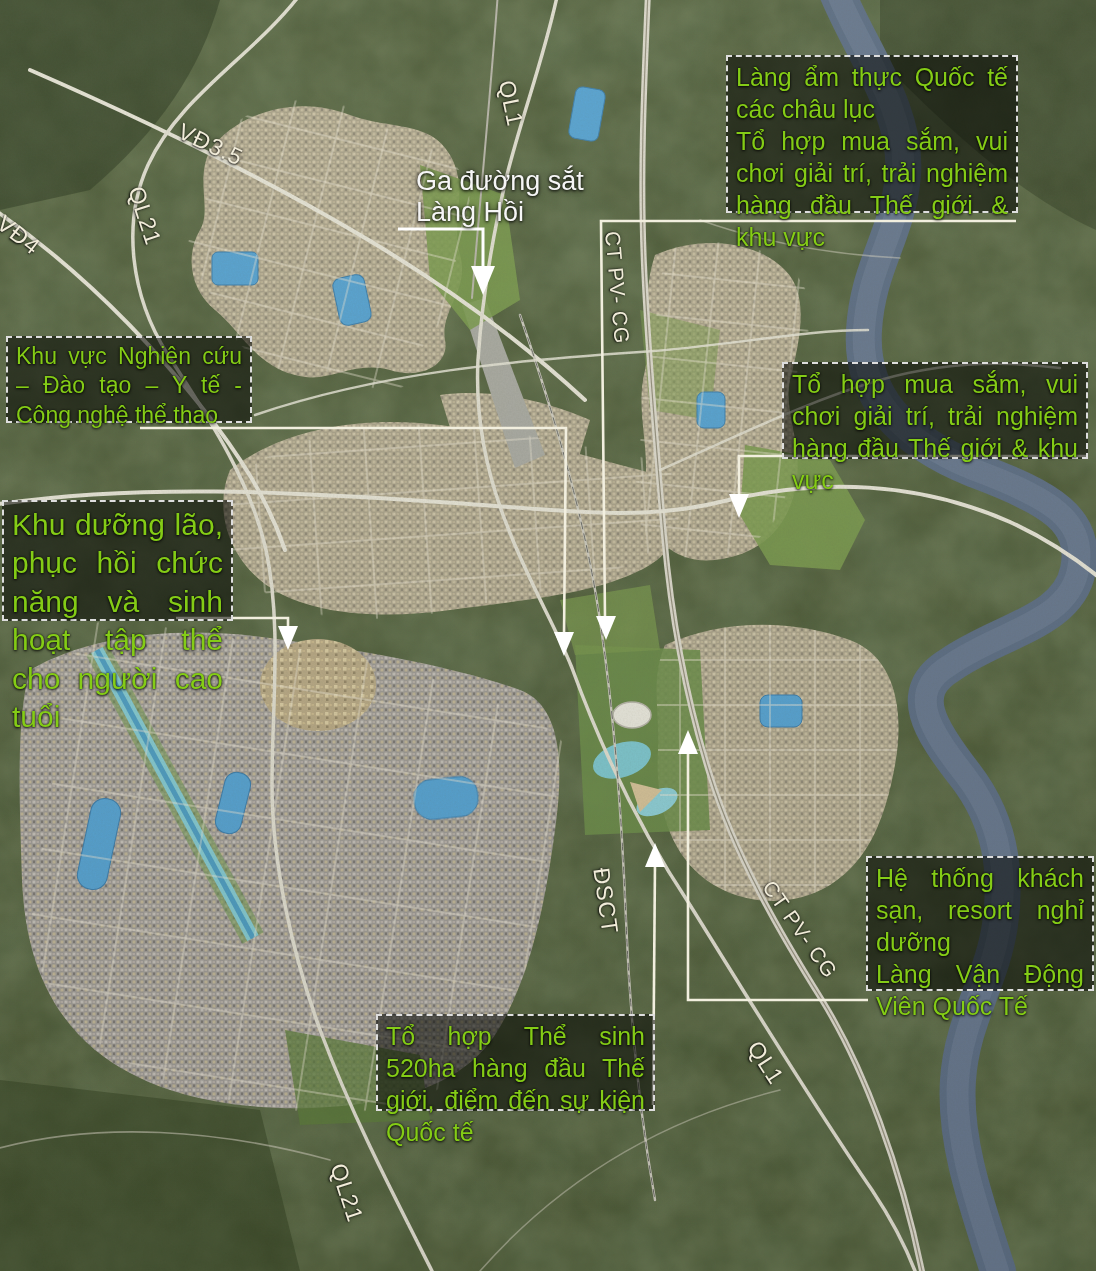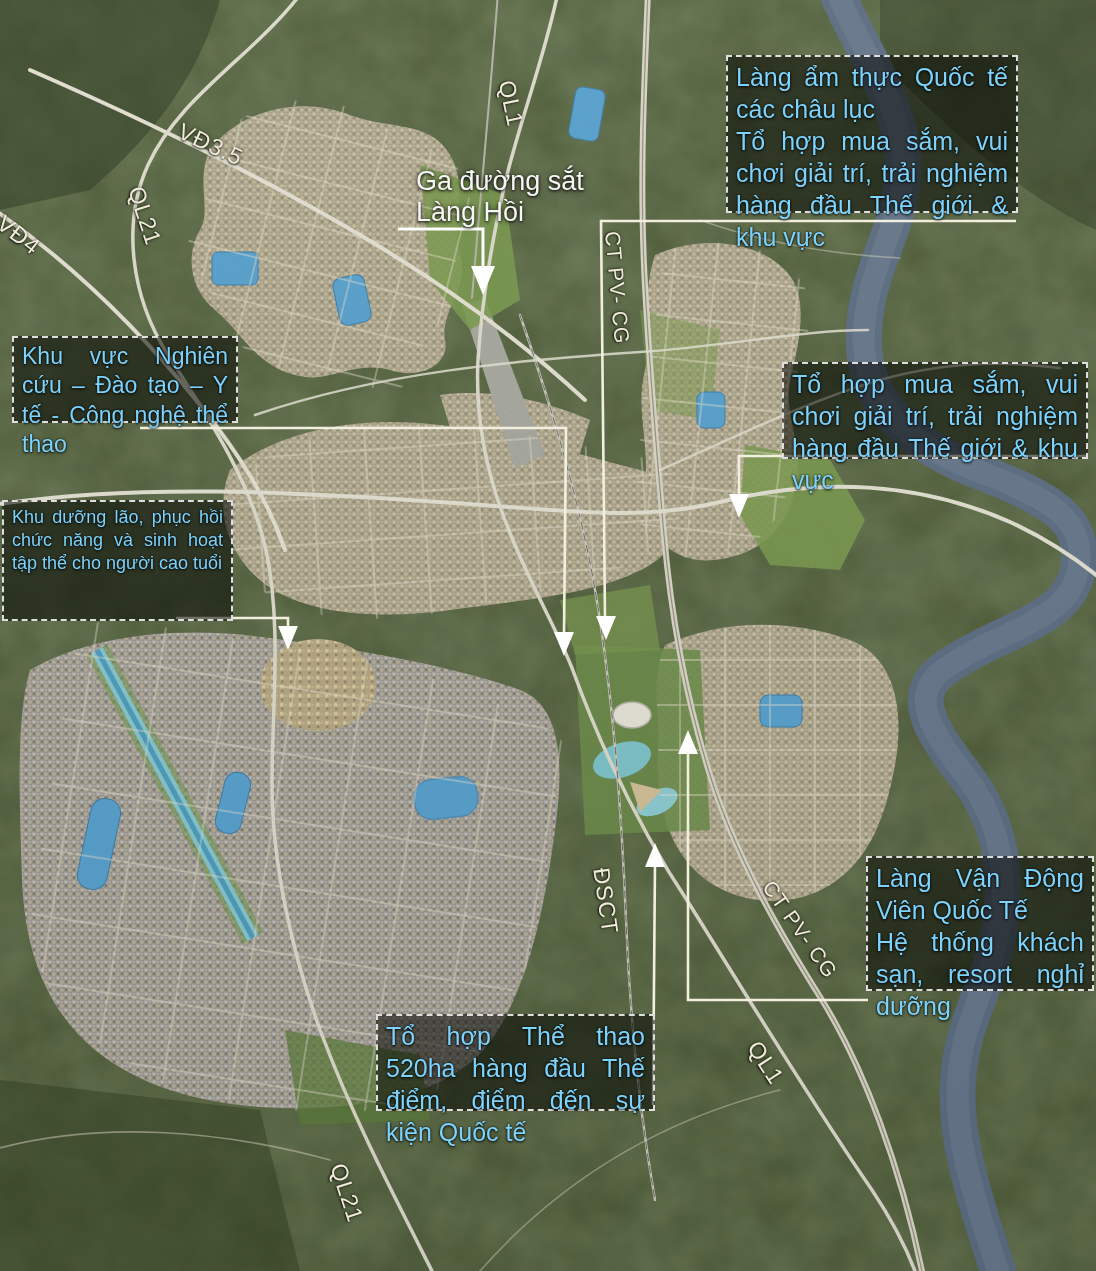--- a/index.html
+++ b/index.html
@@ -7,21 +7,21 @@
     position:relative;width:1096px;height:1271px;overflow:hidden;
     font-family:"Liberation Sans",sans-serif;
     background:#44512e;
   }
   #map-svg{position:absolute;left:0;top:0;width:1096px;height:1271px;}
   #leader-svg{position:absolute;left:0;top:0;width:1096px;height:1271px;pointer-events:none;}
   .callout{
     position:absolute;
     background:rgba(5,8,4,0.55);
     border:2px dashed #dedede;
-    color:#7dd3fc;
+    color:#84cc16;
     padding:4px 8px;
     text-align:justify;
     text-shadow:0 1px 3px rgba(0,0,0,0.9), 0 0 2px rgba(0,0,0,0.7);
     box-sizing:border-box;
     line-height:1.28;
   }
   .callout p{margin:0;}
   .station-label{
     position:absolute;
     color:#f6f6f6;
@@ -218,39 +218,39 @@
       <polygon points="655,843 645,867 665,867"></polygon>
       <polygon points="688,730 678,754 698,754"></polygon>
     </g>
   </svg>
 
   <div class="callout" style="left:726px;top:55px;width:292px;height:158px;font-size:25px;">
     <p>Làng ẩm thực Quốc tế các châu lục</p>
     <p>Tổ hợp mua sắm, vui chơi giải trí, trải nghiệm hàng đầu Thế giới &amp; khu vực</p>
   </div>
 
-  <div class="callout" style="left:12px;top:336px;width:226px;height:87px;font-size:23px;">
+  <div class="callout" style="left:6px;top:336px;width:246px;height:87px;font-size:23px;">
     <p>Khu vực Nghiên cứu – Đào tạo – Y tế - Công nghệ thể thao</p>
   </div>
 
-  <div class="callout" style="left:2px;top:500px;width:231px;height:121px;font-size:18px;">
+  <div class="callout" style="left:2px;top:500px;width:231px;height:121px;font-size:30px;">
     <p>Khu dưỡng lão, phục hồi chức năng và sinh hoạt tập thể cho người cao tuổi</p>
   </div>
 
   <div class="callout" style="left:782px;top:362px;width:306px;height:97px;font-size:25px;">
     <p>Tổ hợp mua sắm, vui chơi giải trí, trải nghiệm hàng đầu Thế giới &amp; khu vực</p>
   </div>
 
   <div class="callout" style="left:866px;top:856px;width:228px;height:135px;font-size:25px;">
+    <p>Hệ thống khách sạn, resort nghỉ dưỡng</p>
     <p>Làng Vận Động Viên Quốc Tế</p>
-    <p>Hệ thống khách sạn, resort nghỉ dưỡng</p>
   </div>
 
   <div class="callout" style="left:376px;top:1014px;width:279px;height:97px;font-size:25px;">
-    <p>Tổ hợp Thể thao 520ha hàng đầu Thế điểm, điểm đến sự kiện Quốc tế</p>
+    <p>Tổ hợp Thể sinh 520ha hàng đầu Thế giới, điểm đến sự kiện Quốc tế</p>
   </div>
 
   <div class="station-label" style="left:416px;top:166px;">
     <div>Ga đường sắt</div>
     <div>Làng Hồi</div>
   </div>
 
   <div class="road-label" style="left:185px;top:118px;transform:rotate(25deg);">VĐ3.5</div>
   <div class="road-label" style="left:8px;top:210px;transform:rotate(38deg);">VĐ4</div>
   <div class="road-label" style="left:148px;top:183px;transform:rotate(72deg);">QL21</div>

